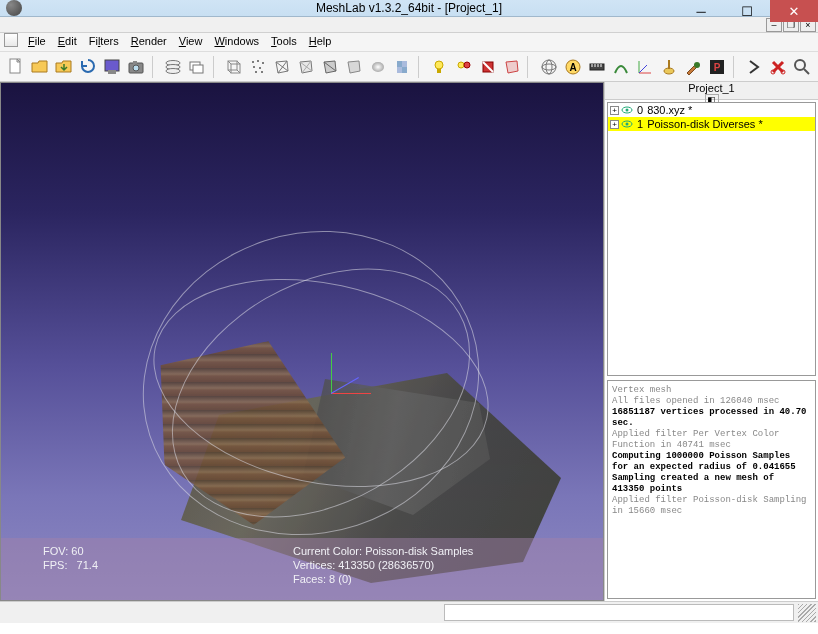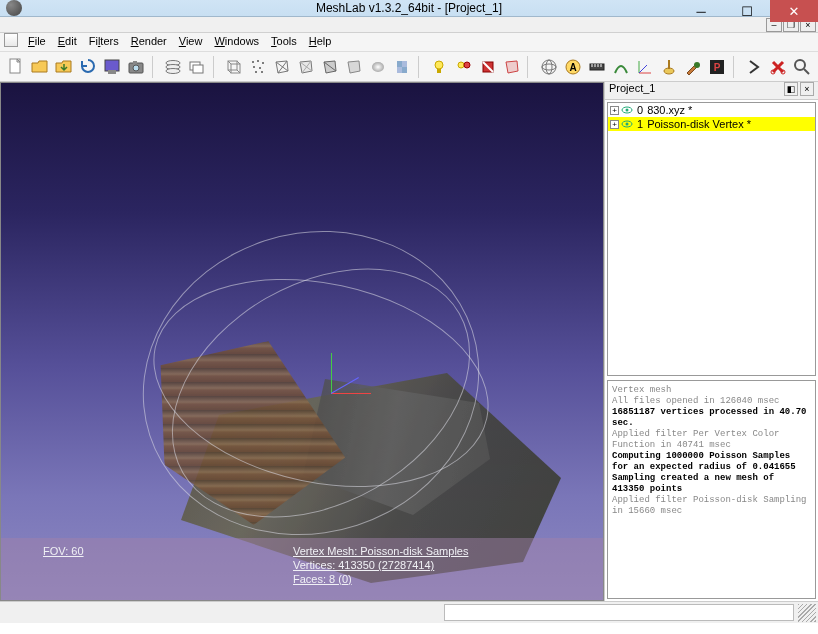--- a/index.html
+++ b/index.html
@@ -29,25 +29,25 @@
 .tool-sep { width: 6px; height: 22px; border-left: 1px solid #ccc; margin: 0 3px; }
 .tool-btn svg { width: 20px; height: 20px; }
 
 
 .main { display: flex; height: 519px; }
 .viewport { width: 604px; height: 519px; background: linear-gradient(#1a1340 0%, #2b2560 25%, #565099 55%, #7a76b8 80%, #8c88c2 100%); position: relative; border: 1px solid #888; }
 .viewport .canvas-sim { position: absolute; inset: 0; }
 .status-overlay { position: absolute; bottom: 0; left: 0; right: 0; height: 62px; background: rgba(160,130,170,0.48); color: #f0f0f5; font-family: Arial, sans-serif; font-size: 11px; display: flex; padding: 6px 0 0 0; }
 .status-col { padding: 0 12px; }
 .status-col.left { width: 280px; padding-left: 42px; }
-.status-col .line { line-height: 14px; white-space: pre; text-decoration: underline; }
+.status-col .line { line-height: 14px; white-space: pre; }
 
 
 .right-panel { flex: 1; display: flex; flex-direction: column; border-left: 1px solid #ccc; }
-.panel-header { height: 18px; background: #f0f0f0; display: flex; padding: 0 4px; border-bottom: 1px solid #ccc; font-size: 11px; }
+.panel-header { height: 18px; background: #f0f0f0; display: flex; align-items: center; padding: 0 4px; border-bottom: 1px solid #ccc; font-size: 11px; flex-direction: column; }
 .panel-header .spacer { flex: 1; }
 .panel-header .close-x { width: 14px; height: 14px; display:flex; align-items:center; justify-content:center; border:1px solid #aaa; font-size:9px; }
 .layer-panel { flex: 1.3; background: #fff; border: 1px solid #999; margin: 2px; overflow: auto; }
 .log-panel { flex: 1; background: #fff; border: 1px solid #999; margin: 2px; padding: 4px; font-family: "Courier New", monospace; font-size: 9px; line-height: 11px; overflow: auto; }
 .log-panel .gray { color: #888; }
 .log-panel .bold { font-weight: bold; color: #000; }
 
 .layer-row { display: flex; align-items: center; height: 14px; gap: 2px; padding-left: 2px; font-size: 11px; }
 .layer-row .tree-toggle { width: 9px; height: 9px; border: 1px solid #888; font-size: 8px; line-height:7px; text-align:center; background:#fff; }
 .layer-row .eye { width: 12px; height: 10px; display:flex; align-items:center; justify-content:center; }
@@ -330,24 +330,25 @@
       <div class="ring r3"></div>
       <div class="axis">
         <div class="line-x"></div>
           <div class="line-y"></div>
           <div class="line-z"></div>
       </div>
     </div>
     <div class="status-overlay">
       <div class="status-col left">
         <div class="line">FOV: 60</div>
+        <div class="line">FPS:   71.4</div>
       </div>
       <div class="status-col">
-        <div class="line">Vertex Mesh: Poisson-disk Samples</div>
-        <div class="line">Vertices: 413350 (27287414)</div>
+        <div class="line">Current Color: Poisson-disk Samples</div>
+        <div class="line">Vertices: 413350 (28636570)</div>
         <div class="line">Faces: 8 (0)</div>
       </div>
     </div>
   </div>
 
   <div class="right-panel">
     <div class="panel-header">
       <span>Project_1</span>
       <span class="spacer"></span>
       <span class="close-x">◧</span>
@@ -367,21 +368,21 @@
       </div>
       <div class="layer-row selected">
         <span class="tree-toggle">+</span>
         <span class="eye">
             <svg width="12" height="10" viewBox="0 0 12 10">
               <ellipse cx="6" cy="5" rx="5" ry="3" fill="none" stroke="#2a7"></ellipse>
               <circle cx="6" cy="5" r="1.5" fill="#2a7"></circle>
             </svg>
           </span>
         <span class="name">1</span>
-        <span class="name">Poisson-disk Vertex *</span>
+        <span class="name">Poisson-disk Diverses *</span>
       </div>
     </div>
     <div class="log-panel">
       <div class="gray">Vertex mesh</div>
       <div class="gray">All files opened in 126040 msec</div>
       <div class="bold">16851187 vertices processed in 40.70 sec.</div>
       <div class="gray">Applied filter Per Vertex Color Function in 40741 msec</div>
       <div class="bold">Computing 1000000 Poisson Samples for an expected radius of 0.041655</div>
       <div class="bold">Sampling created a new mesh of 413350 points</div>
       <div class="gray">Applied filter Poisson-disk Sampling in 15660 msec</div>

